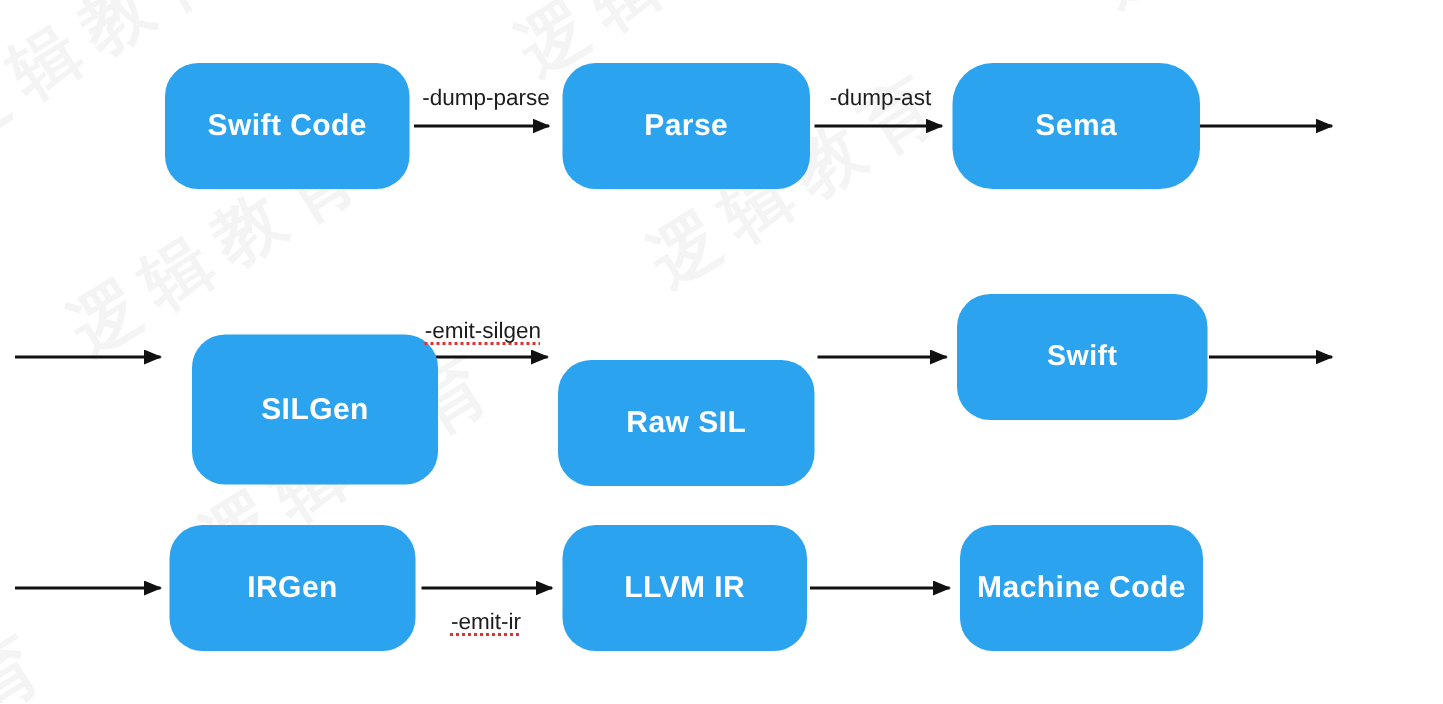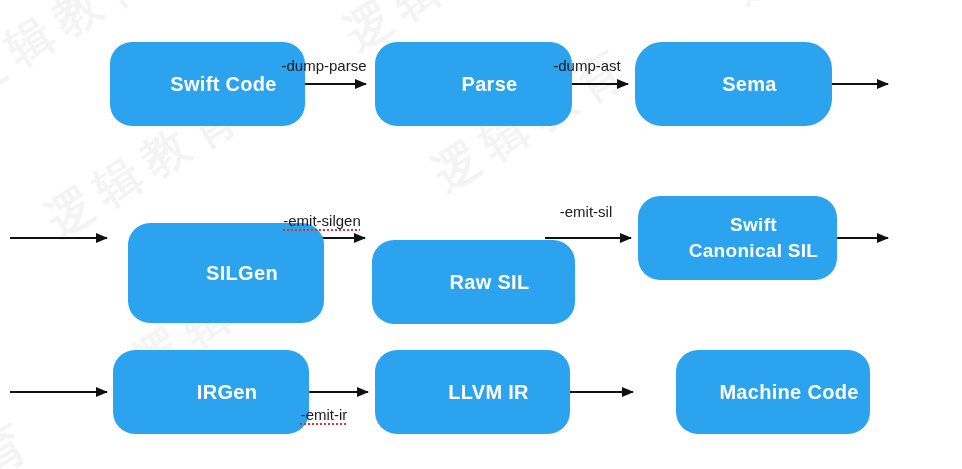--- a/index.html
+++ b/index.html
@@ -50,21 +50,20 @@
     border-radius: 22px;
     display: flex;
     flex-direction: column;
     align-items: center;
     justify-content: center;
     color: var(--node-text);
     font-weight: bold;
     font-size: 20px;
     text-align: center;
     letter-spacing: 0.3px;
-    padding-left: 32px;
   }
   .node.two-line { font-size: 19px; line-height: 1.35; }
   .edge-label {
     position: absolute;
     width: 140px;
     text-align: center;
     font-size: 15px;
     color: var(--label);
     white-space: nowrap;
   }
@@ -139,33 +138,31 @@
   </div>
 
   <div class="node" style="left:128px; top:196px; width:164px; height:100px;margin-top:27px;">
     <span>SILGen</span>
   </div>
   <div class="node" style="left:372px; top:196px; width:171px; height:84px;margin-top:44px;">
     <span>Raw SIL</span>
   </div>
   <div class="node two-line" style="left:638px; top:196px; width:167px; height:84px;">
     <span>Swift</span>
-    <span>Canonical SIL</span>
   </div>
 
   <div class="node" style="left:113px; top:350px; width:164px; height:84px;justify-content:center;">
     <span>IRGen</span>
   </div>
   <div class="node" style="left:375px; top:350px; width:163px; height:84px;">
     <span>LLVM IR</span>
   </div>
-  <div class="node" style="left:640px; top:350px; width:162px; height:84px;margin-left:36px;">
+  <div class="node" style="left:640px; top:350px; width:162px; height:84px;">
     <span>Machine Code</span>
   </div>
 
   <div class="edge-label" style="left:254px; top:57px;">-dump-parse</div>
   <div class="edge-label" style="left:517px; top:57px;">-dump-ast</div>
   <div class="edge-label spell" style="left:252px; top:212px;">-emit-silgen</div>
-  <div class="edge-label" style="left:516px; top:203px;">-emit-sil</div>
   <div class="edge-label spell" style="left:254px; top:406px;">-emit-ir</div>
 
 
 </div>
 
 </body></html>

